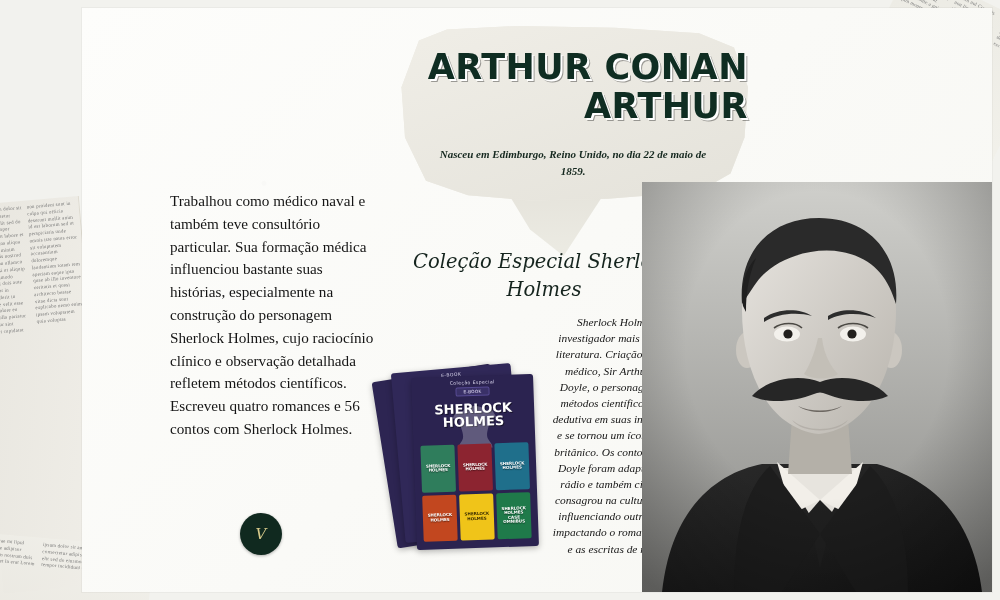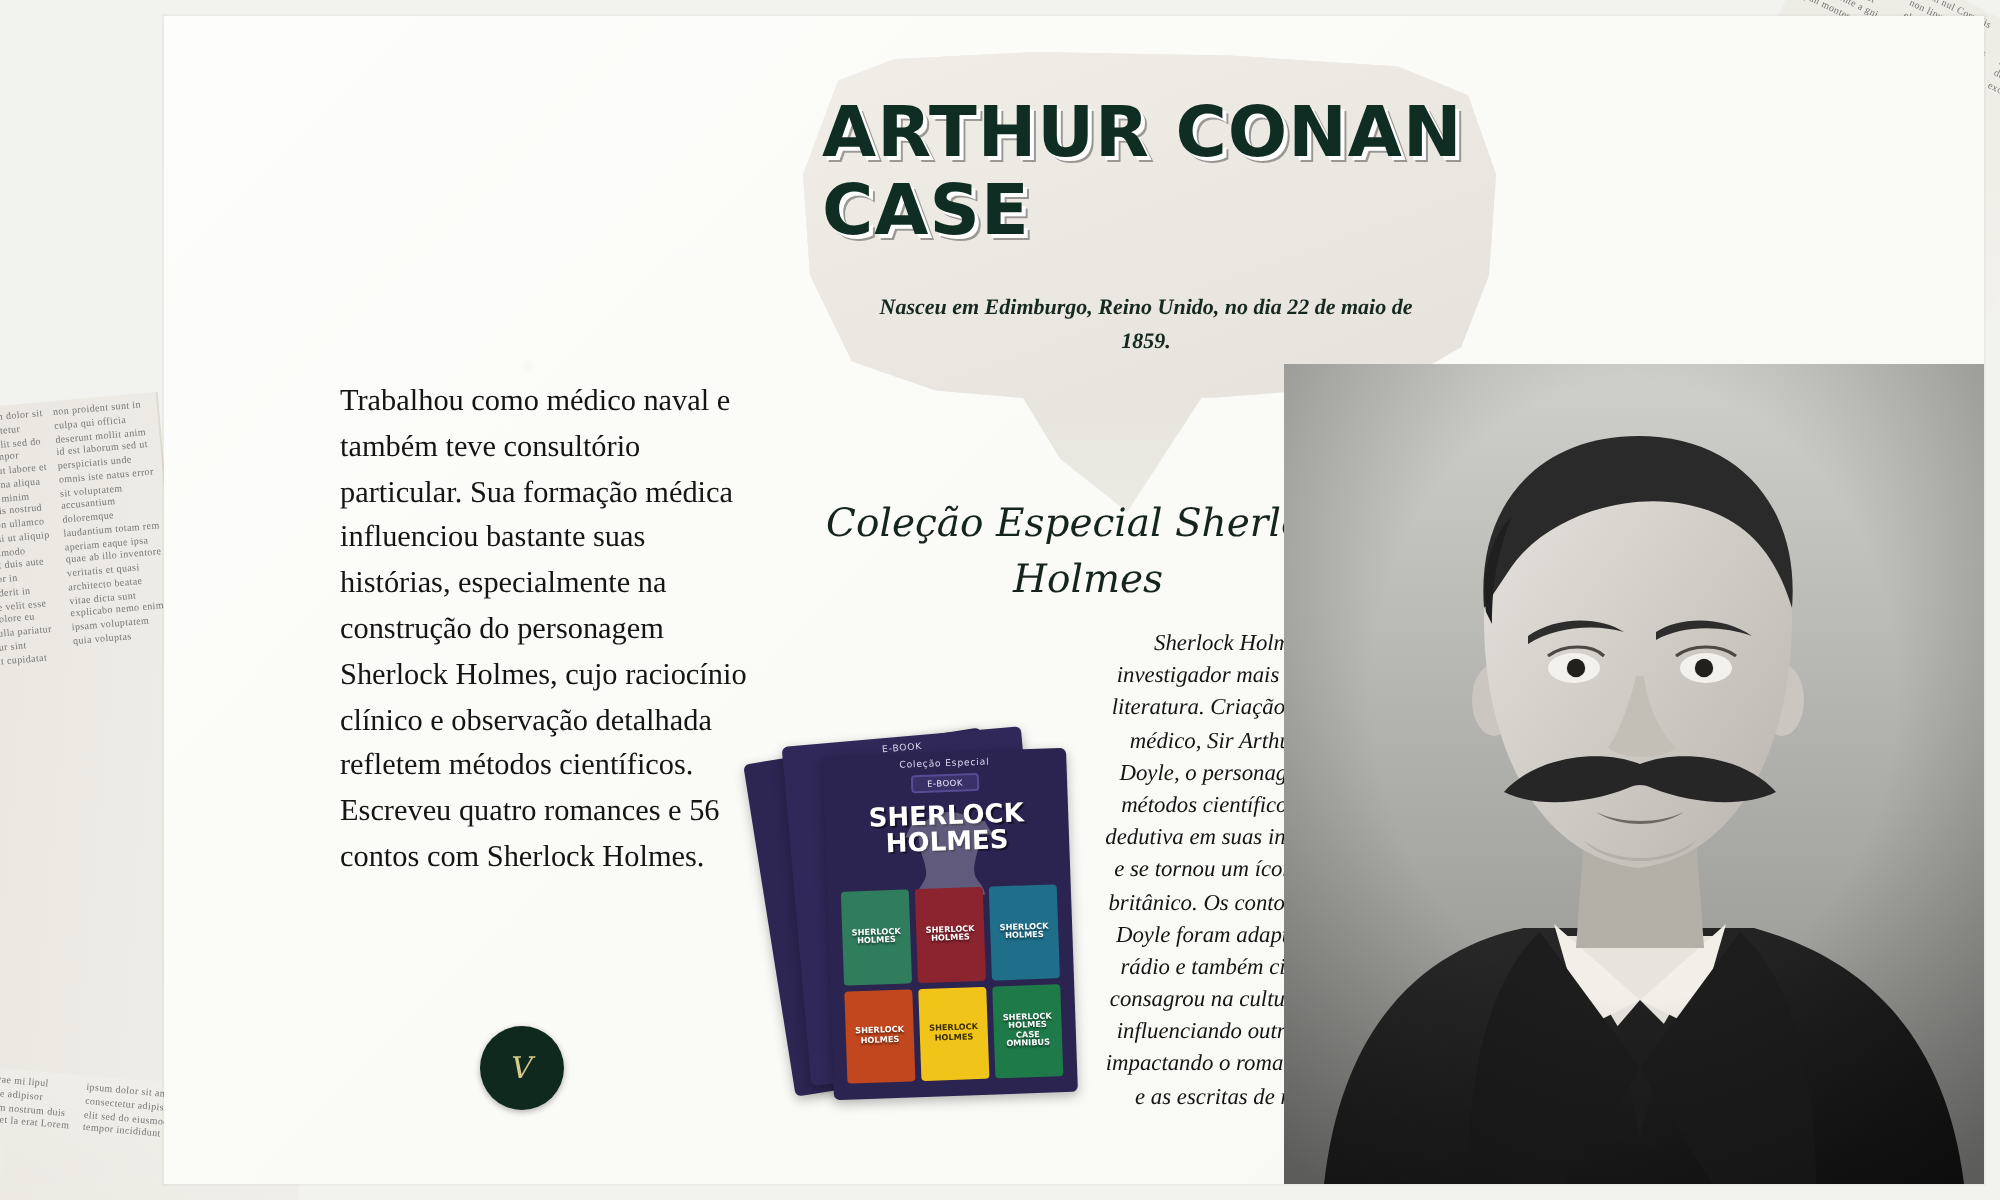--- a/index.html
+++ b/index.html
@@ -94,21 +94,21 @@
     position: absolute;
     left: 96px; top: 160px;
     width: 120px; height: 70px;
     background: linear-gradient(180deg, #e5e3db 0%, #ecebe3 100%);
     clip-path: polygon(8% 0%, 96% 0%, 58% 100%, 30% 62%);
   }
   .bubble h1 {
     position: absolute;
     left: 13px; right: 0; top: 22px;
     margin: 0;
-    text-align: left;
+    text-align: right;
     font-family: "DejaVu Sans", sans-serif;
     font-weight: 900;
     font-size: 35px;
     line-height: 1.12;
     letter-spacing: .5px;
     color: #0f2d22;
     text-shadow:
       2px 2px 0 #ffffff,
       3px 3px 0 rgba(0,0,0,.35);
   }
@@ -282,21 +282,21 @@
   </div>
 
   <div class="card">
     <div class="card-texture"></div>
 
     <div class="bubble">
       <div class="bubble-tail"></div>
       <div class="bubble-body"></div>
       <h1>
         <span>ARTHUR CONAN</span><br>
-        <span>CASE</span>
+        <span>ARTHUR</span>
       </h1>
       <div class="subtitle">Nasceu em Edimburgo, Reino Unido, no dia 22 de maio de 1859.</div>
     </div>
 
     <div class="bio">Trabalhou como médico naval e também teve consultório particular. Sua formação médica influenciou bastante suas histórias, especialmente na construção do personagem Sherlock Holmes, cujo raciocínio clínico e observação detalhada refletem métodos científicos. Escreveu quatro romances e 56 contos com Sherlock Holmes.</div>
 
     <div class="collection-title">Coleção Especial Sherlock Holmes</div>
 
     <div class="description">Sherlock Holmes é o investigador mais famoso da literatura. Criação do autor e médico, Sir Arthur Conan Doyle, o personagem utiliza métodos científicos e lógica dedutiva em suas investigações e se tornou um ícone cultural britânico. Os contos de Conan Doyle foram adaptados para rádio e também cinema e se consagrou na cultura popular, influenciando outras obras e impactando o romance policial e as escritas de mistério.</div>
 

